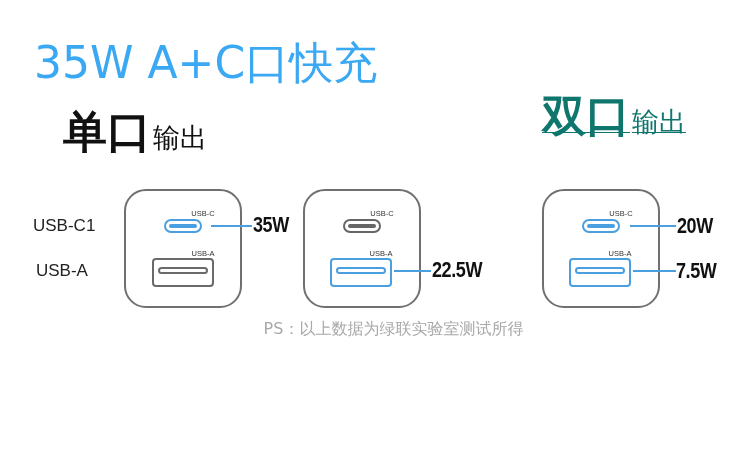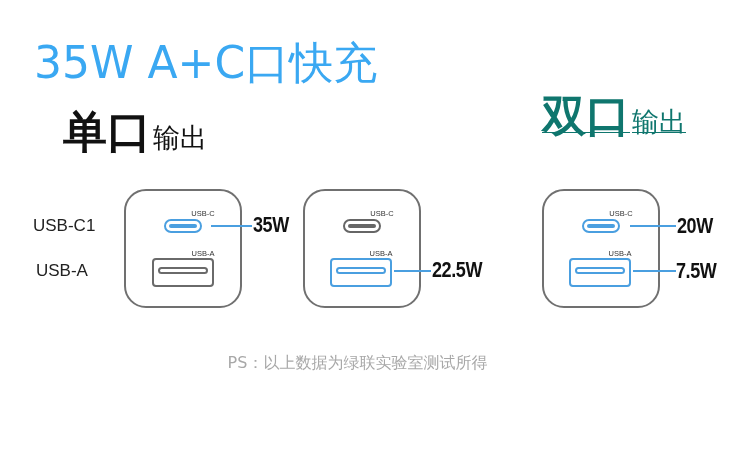--- a/index.html
+++ b/index.html
@@ -58,23 +58,23 @@
   .active .inner { border-color: var(--accent); }
   .usbc.active .inner { background: var(--accent); }
   .leader { position: absolute; height: 1.5px; }
   .watt {
     position: absolute; font-family: "Liberation Sans", sans-serif;
     font-weight: bold; font-size: 22px; line-height: 24px; color: #111111;
     white-space: nowrap; transform: scaleX(0.82); transform-origin: left center;
     letter-spacing: -0.5px;
   }
   .note {
-    left: 0; width: 715px; top: 352px; text-align: center;
+    left: 0; width: 715px; top: 318px; text-align: center;
     font-family: "DejaVu Sans", sans-serif; font-size: 16px;
-    color: #a8a8a8; white-space: nowrap; line-height: 22px;
+    color: #a8a8a8; white-space: nowrap; line-height: 22px; padding-left: 36px;
   }
 </style>
 </head>
 <body style="--accent: #4a9fe0;">
 
 <div class="abs title" style="color: rgb(58, 168, 242);">35W A+C口快充</div>
 
 <div class="abs heading" style="left: 35px; top: 108px; color: rgb(17, 17, 17); margin-left: 28px;">
   <span class="big">单口</span><span class="small">输出</span>
 </div>

